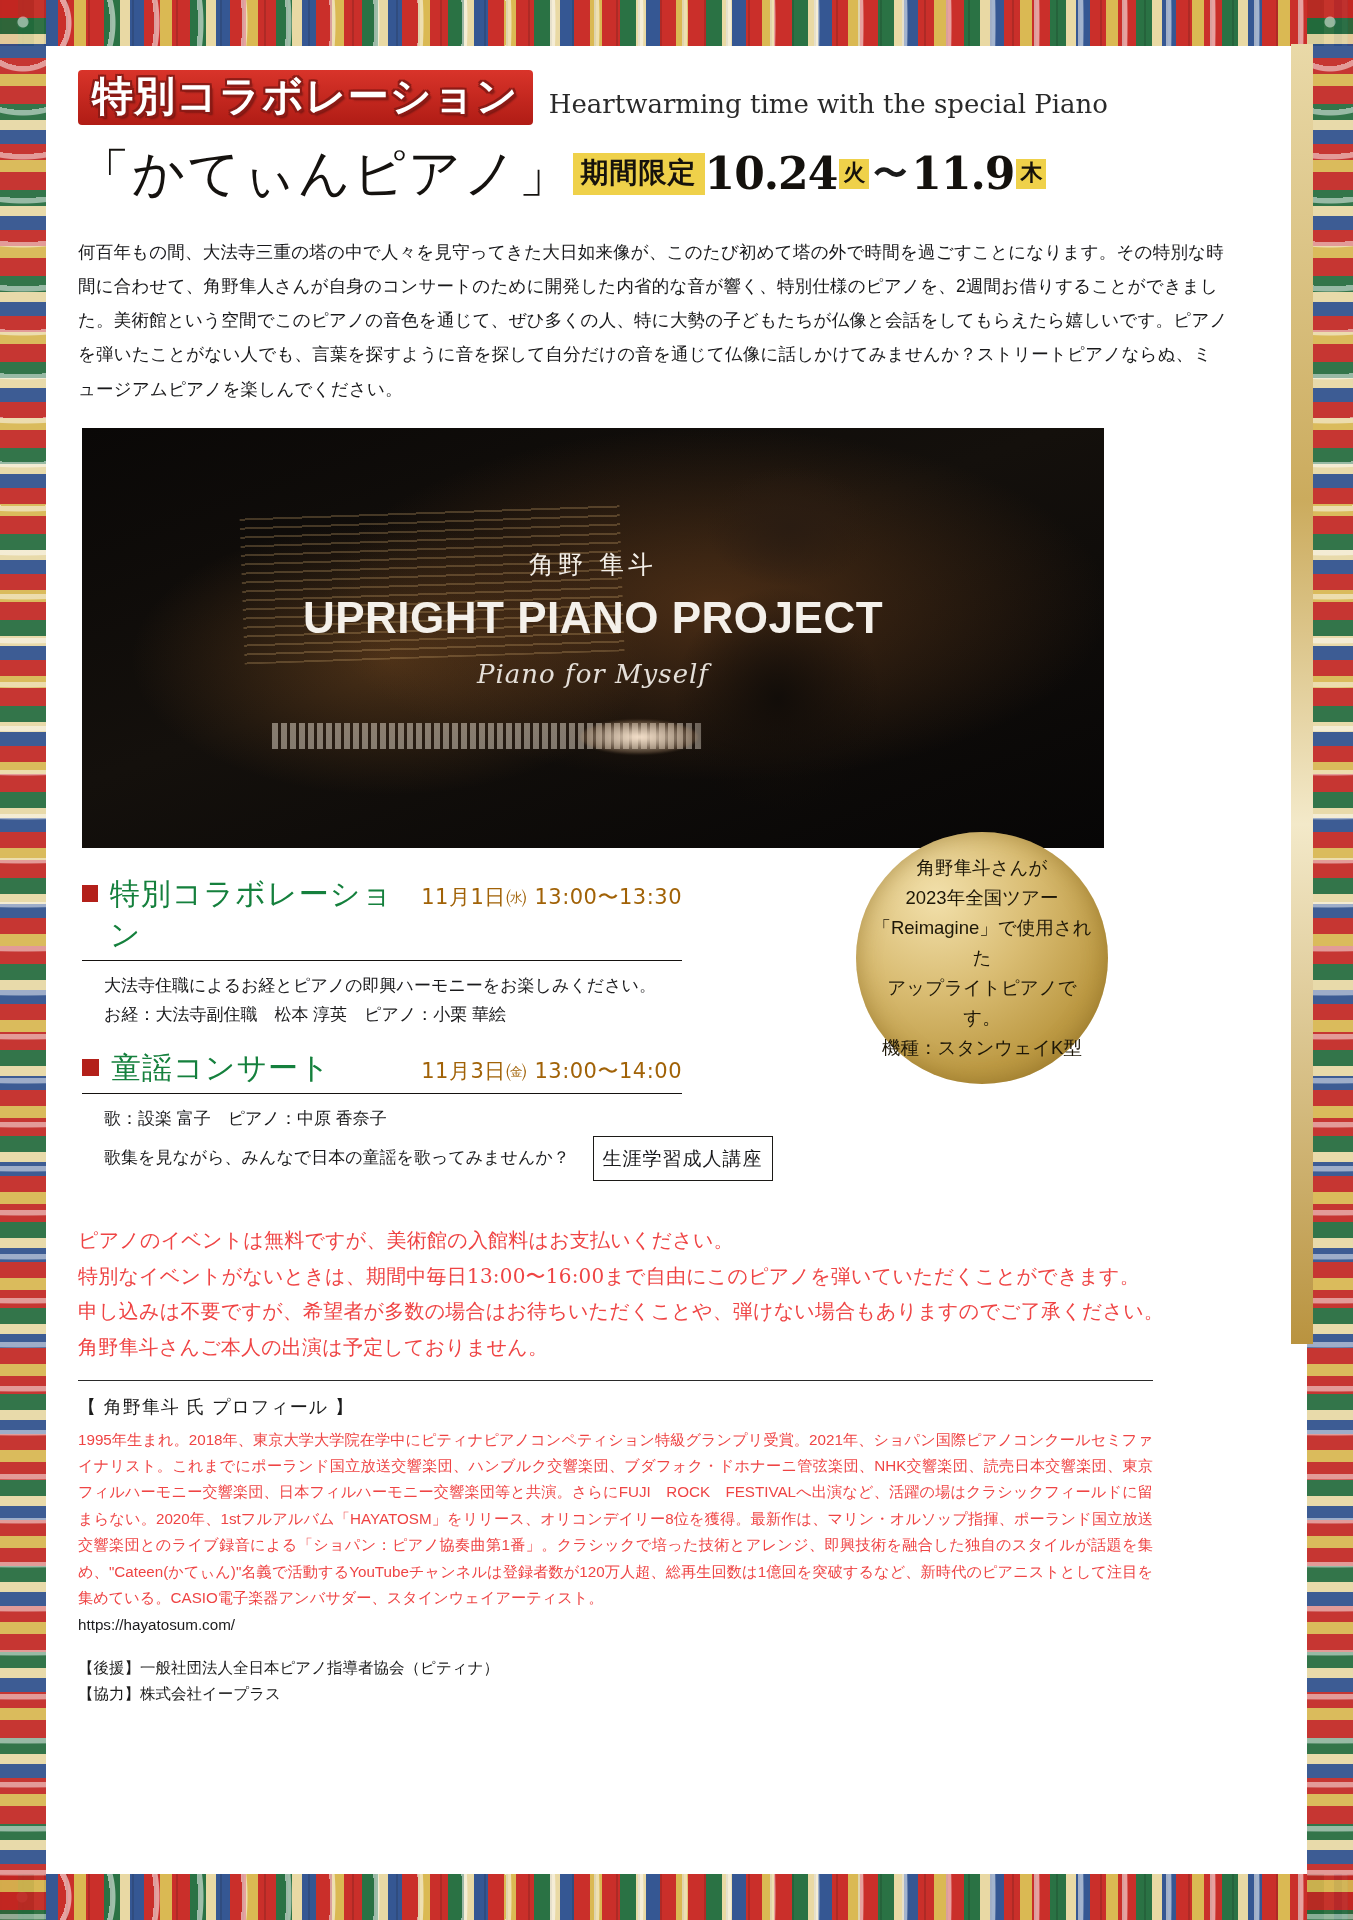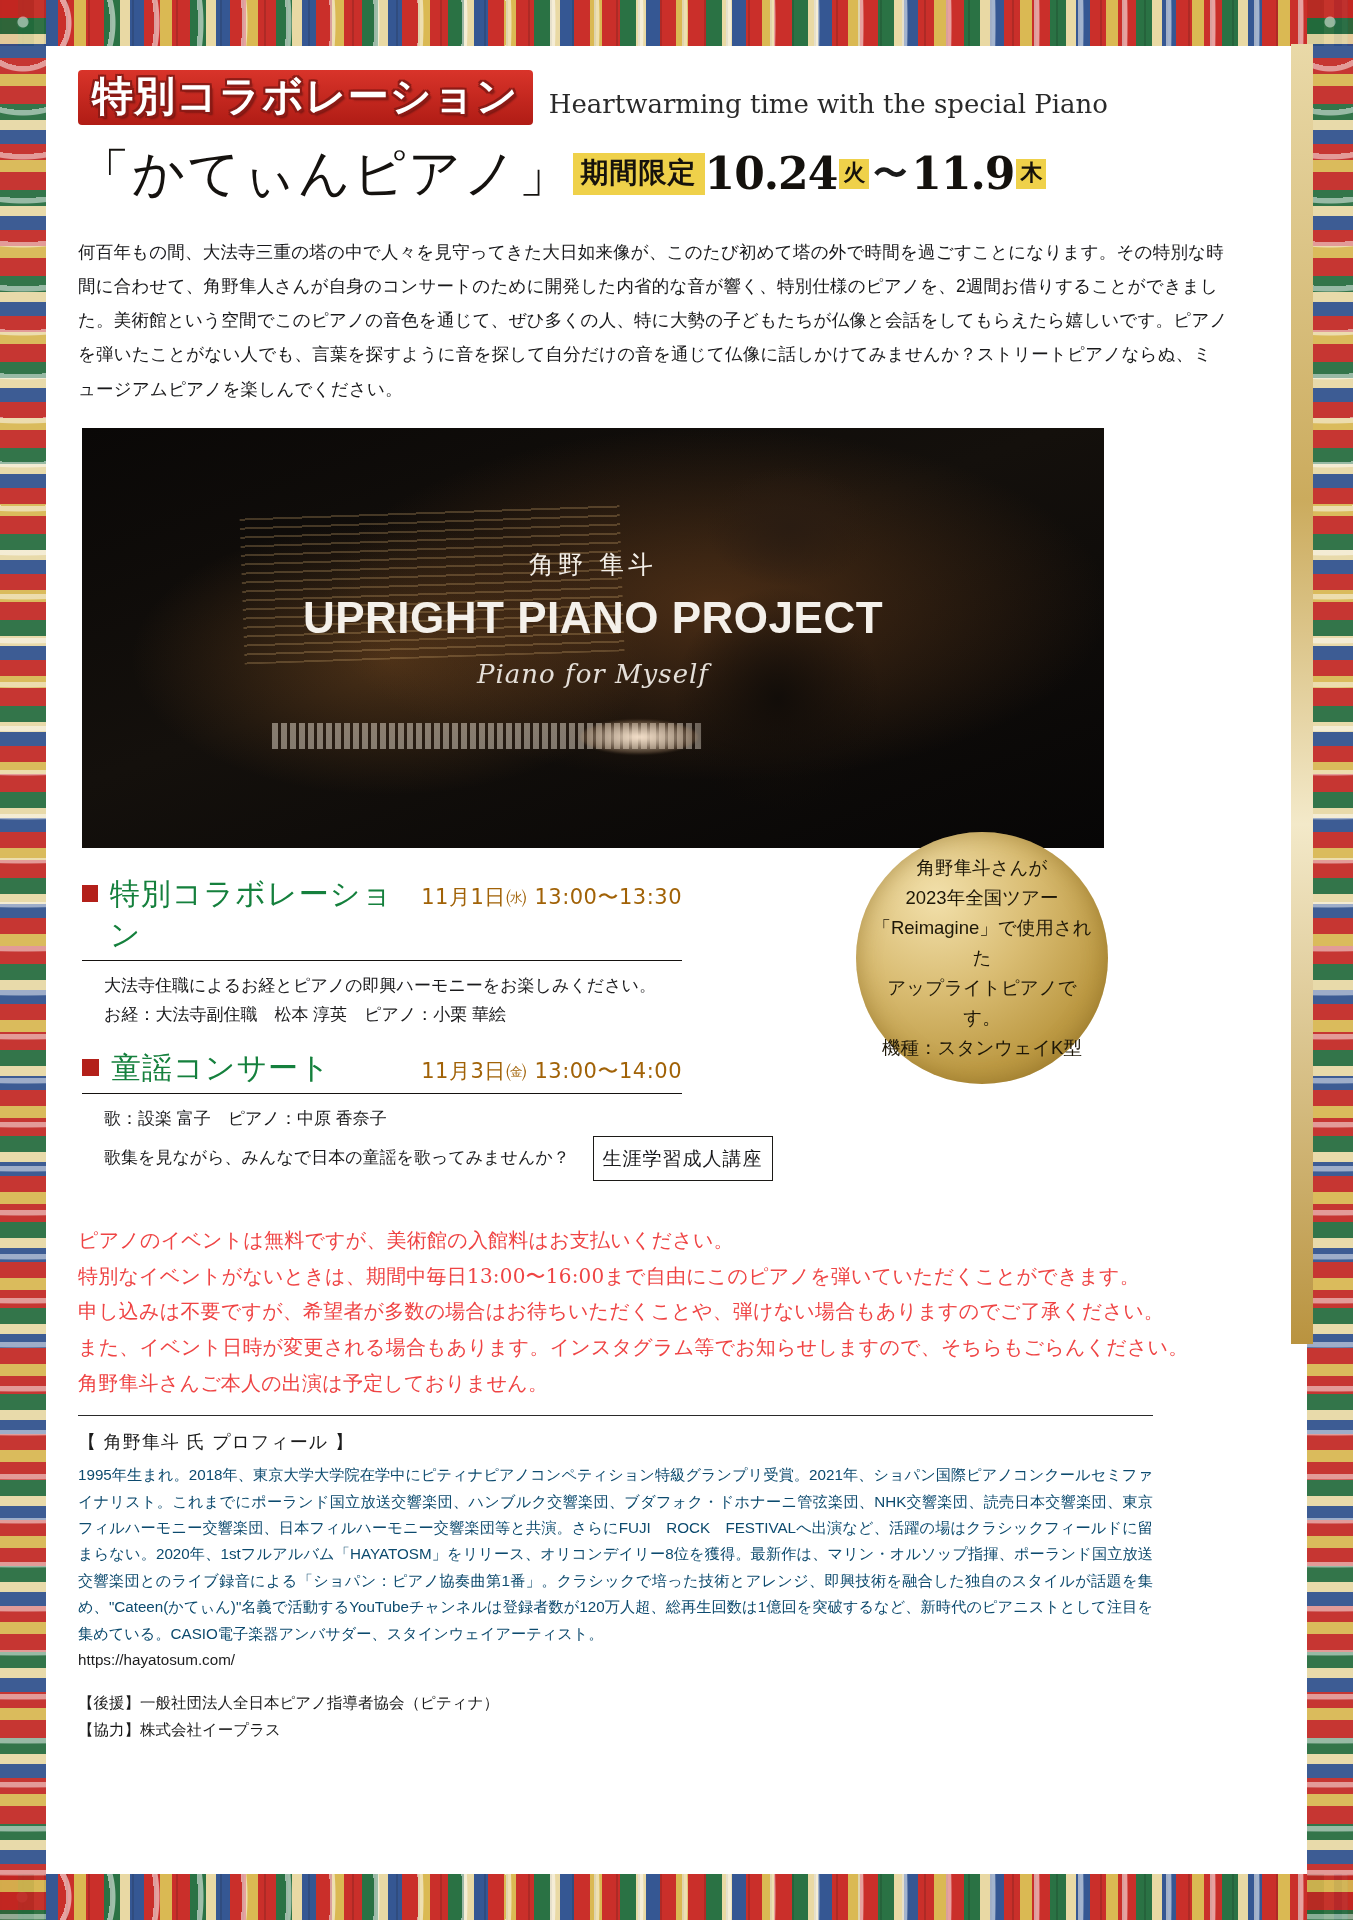--- a/index.html
+++ b/index.html
@@ -362,21 +362,21 @@
   }
   .profile-title {
     font-size: 18px;
     font-family: "DejaVu Serif", serif;
     margin-bottom: 8px;
     letter-spacing: 1px;
   }
   .profile-body {
     font-size: 15.2px;
     line-height: 1.74;
-    color: #0c4a6e;
+    color: #ef4444;
     text-align: justify;
   }
   .profile-url {
     font-size: 15.2px;
     margin-top: 4px;
     color: #1c1c1e;
   }
   .credits {
     margin-top: 22px;
     font-size: 15.5px;
@@ -463,21 +463,20 @@
 「Reimagine」で使用された
 アップライトピアノです。
 機種：スタンウェイK型</div>
       </div>
     </div>
 
     <div class="notes">
       <div>ピアノのイベントは無料ですが、美術館の入館料はお支払いください。</div>
       <div>特別なイベントがないときは、期間中毎日13:00〜16:00まで自由にこのピアノを弾いていただくことができます。</div>
       <div>申し込みは不要ですが、希望者が多数の場合はお待ちいただくことや、弾けない場合もありますのでご了承ください。</div>
-      <div>また、イベント日時が変更される場合もあります。インスタグラム等でお知らせしますので、そちらもごらんください。</div>
       <div>角野隼斗さんご本人の出演は予定しておりません。</div>
     </div>
 
     <div class="profile">
       <div class="profile-title">【 角野隼斗 氏 プロフィール 】</div>
       <div class="profile-body">1995年生まれ。2018年、東京大学大学院在学中にピティナピアノコンペティション特級グランプリ受賞。2021年、ショパン国際ピアノコンクールセミファイナリスト。これまでにポーランド国立放送交響楽団、ハンブルク交響楽団、ブダフォク・ドホナーニ管弦楽団、NHK交響楽団、読売日本交響楽団、東京フィルハーモニー交響楽団、日本フィルハーモニー交響楽団等と共演。さらにFUJI　ROCK　FESTIVALへ出演など、活躍の場はクラシックフィールドに留まらない。2020年、1stフルアルバム「HAYATOSM」をリリース、オリコンデイリー8位を獲得。最新作は、マリン・オルソップ指揮、ポーランド国立放送交響楽団とのライブ録音による「ショパン：ピアノ協奏曲第1番」。クラシックで培った技術とアレンジ、即興技術を融合した独自のスタイルが話題を集め、"Cateen(かてぃん)"名義で活動するYouTubeチャンネルは登録者数が120万人超、総再生回数は1億回を突破するなど、新時代のピアニストとして注目を集めている。CASIO電子楽器アンバサダー、スタインウェイアーティスト。</div>
       <div class="profile-url">https://hayatosum.com/</div>
 
       <div class="credits">
         <div>【後援】一般社団法人全日本ピアノ指導者協会（ピティナ）</div>

